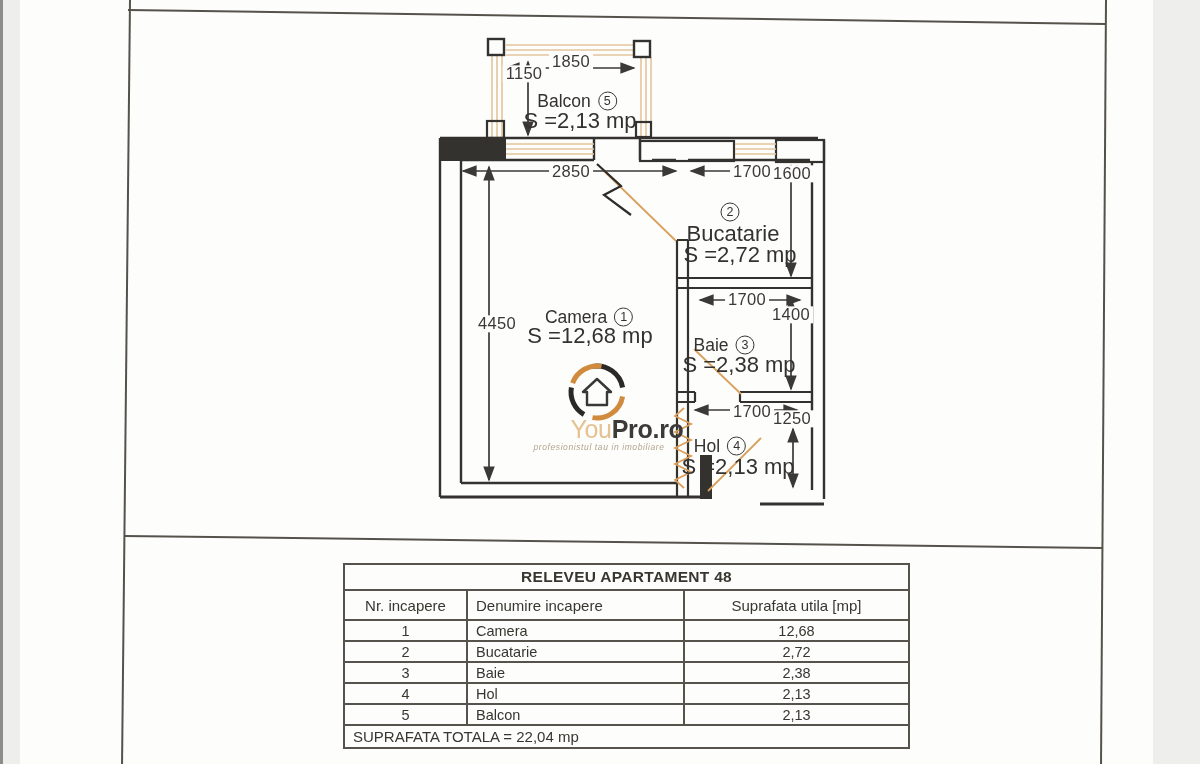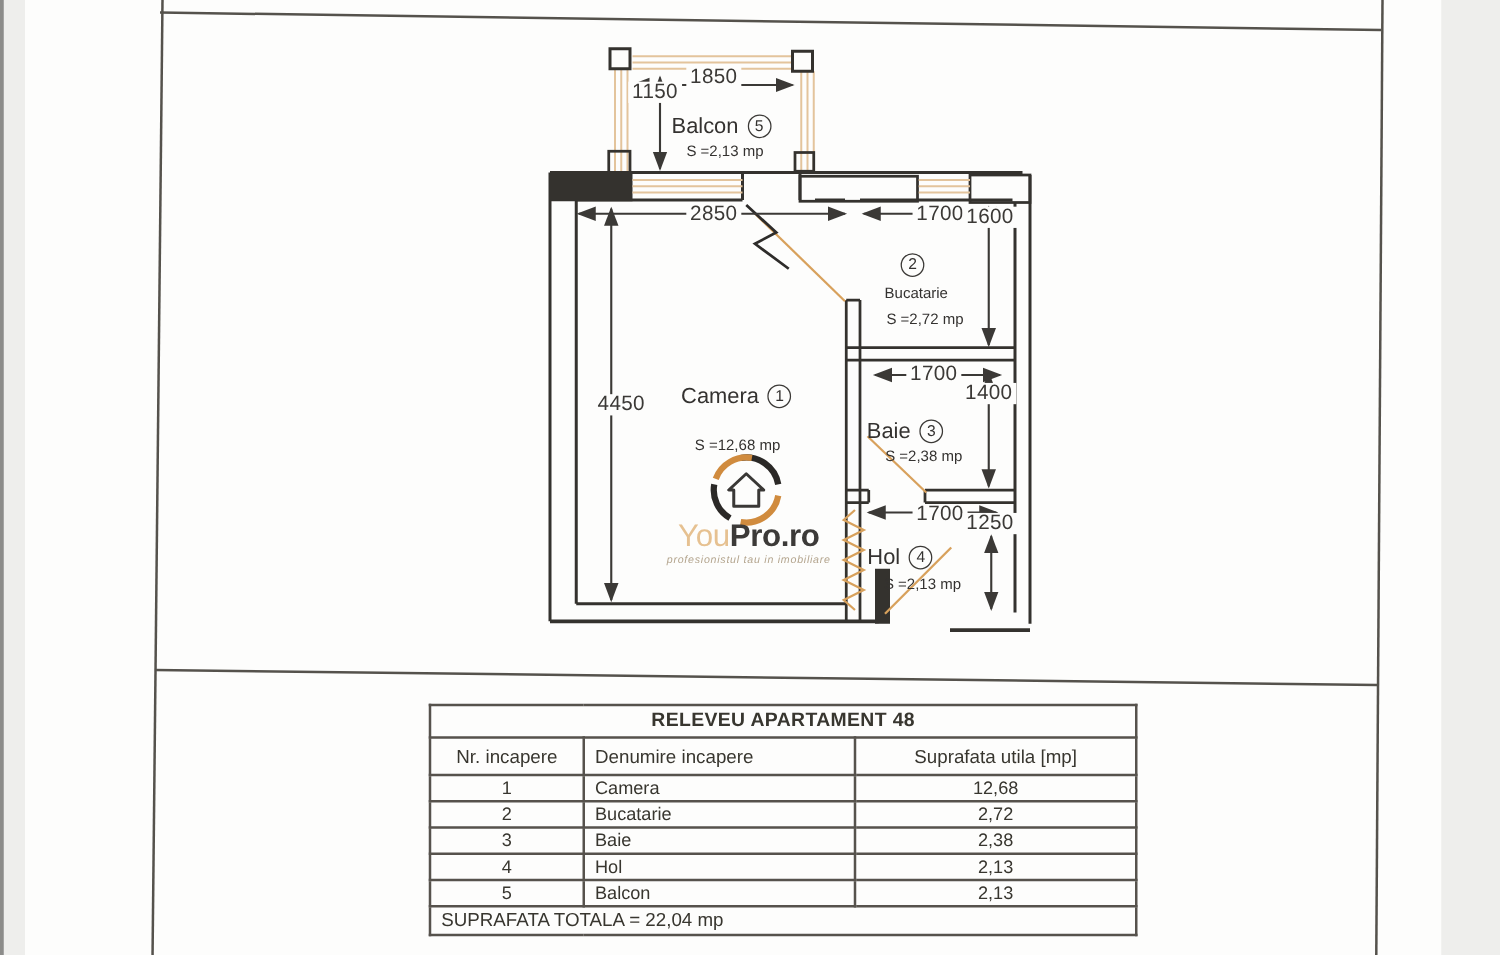--- a/index.html
+++ b/index.html
@@ -10,28 +10,28 @@
     color:#3e3c38;
   }
   .strip{position:absolute;top:0;height:768px;background:#eeeeec;}
   .strip.left{left:0;width:17px;border-left:3px solid #8c8c8a;}
   .strip.right{left:1153px;width:47px;}
   svg.layer{position:absolute;left:0;top:0;}
   
   .lbl{position:absolute;transform:translate(-50%,-50%);white-space:nowrap;}
   .dimlabel{font-size:16.5px;letter-spacing:.3px;color:#3b3936;background:#fdfdfc;padding:0 3px;line-height:1.05;}
   .roomrow{display:flex;align-items:center;gap:7px;font-size:17.5px;color:#343230;}
-  .arealabel{font-size:12px;color:#343230;background:transparent;}
+  .arealabel{font-size:22px;color:#343230;background:transparent;}
   .circ{
     display:inline-flex;align-items:center;justify-content:center;
     width:19px;height:19px;border:1.7px solid #3b3936;border-radius:50%;
     font-size:12.5px;line-height:1;color:#343230;background:#fdfdfc;box-sizing:border-box;
   }
   
-  .brand{font-size:25px;letter-spacing:-.3px;}
+  .brand{font-size:25px;letter-spacing:-.3px;margin-left:28px;}
   .brand .you{color:#e6c191;font-weight:400;}
   .brand .pro{color:#3c3a38;font-weight:700;}
   .tagline{font-size:8.5px;color:#b3a48d;letter-spacing:.6px;font-style:italic;}
   
   #apt-table{
     position:absolute;left:343px;top:563px;width:565px;
     border-collapse:collapse;table-layout:fixed;
     font-size:14.5px;color:#38362f;
   }
   #apt-table td{border:2px solid #56524c;padding:0 6px;overflow:hidden;}
@@ -157,21 +157,21 @@
   <div class="lbl roomrow" style="left:577px;top:101px">
     <span>Balcon</span>
     <span class="circ">5</span>
   </div>
   <div class="lbl arealabel" style="left:580px;top:121px">S =2,13 mp</div>
 
   <div class="lbl roomrow" style="left:589px;top:317px">
     <span>Camera</span>
     <span class="circ">1</span>
   </div>
-  <div class="lbl arealabel" style="left:590px;top:356px">S =12,68 mp</div>
+  <div class="lbl arealabel" style="left:590px;top:336px">S =12,68 mp</div>
 
   <div class="lbl circ" style="left:730px;top:212px;position:absolute">2</div>
   <div class="lbl arealabel" style="left:733px;top:234px">Bucatarie</div>
   <div class="lbl arealabel" style="left:740px;top:255px">S =2,72 mp</div>
 
   <div class="lbl roomrow" style="left:724px;top:345px">
     <span>Baie</span>
     <span class="circ">3</span>
   </div>
   <div class="lbl arealabel" style="left:739px;top:365px">S =2,38 mp</div>

